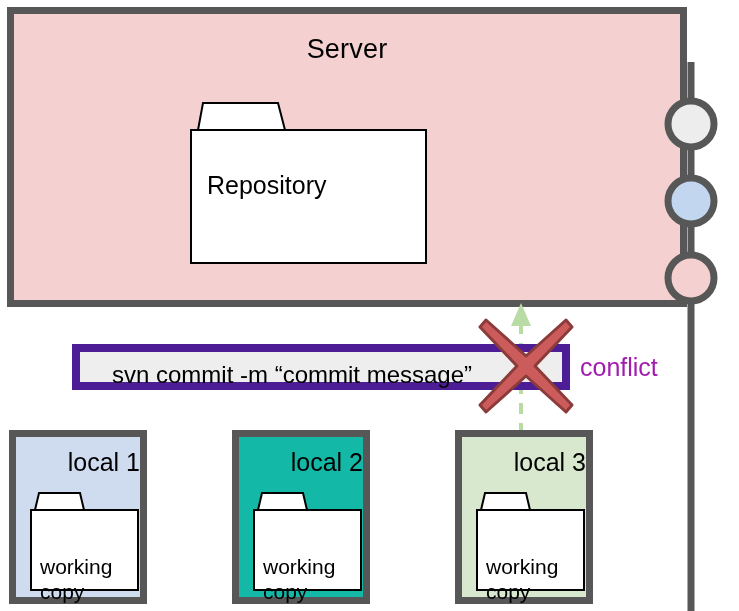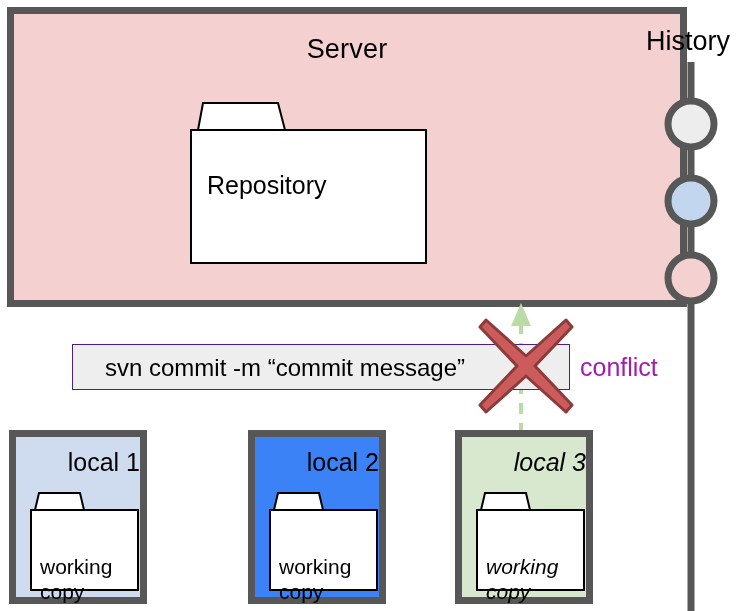--- a/index.html
+++ b/index.html
@@ -60,21 +60,21 @@
 
   
   .command-bar {
     position: absolute;
     left: 72px;
     top: 344px;
     width: 498px;
     height: 46px;
     box-sizing: border-box;
     background: #eeeeee;
-    border: 1px solid #4c1d95;
+    border: 8px solid #4c1d95;
   }
   .command-text {
     position: absolute;
     left: 32px;
     top: 9px;
     font-size: 24px;
     color: #000000;
     white-space: nowrap;
   }
 
@@ -124,22 +124,22 @@
     text-align: right;
     font-size: 25px;
     color: #000000;
   }
   .wc-folder { left: 14px; top: 54px; width: 110px; height: 100px; }
   .wc-folder .folder-label {
     left: 10px; top: 28px; font-size: 21px; margin-top: 36px;
   }
 
   .local-1 { left: 9px;   background: #cfdcef; }
-  .local-2 { left: 248px; background: #3b82f6; }
-  .local-3 { left: 455px; background: #d7e8cf; font-style: italic; }
+  .local-2 { left: 232px; background: #14b8a6; }
+  .local-3 { left: 455px; background: #d7e8cf; }
 
   
   .history-title {
     position: absolute;
     left: 646px;
     top: 26px;
     font-size: 27px;
     color: #000000;
     white-space: nowrap;
   }
@@ -216,21 +216,20 @@
     <div class="folder wc-folder">
       <svg width="110" height="100" viewBox="0 0 110 100" style="position:absolute;left:0;top:0;">
         <path d="M 5 19 L 9 2 L 50 2 L 54 19 Z" fill="#ffffff" stroke="#000000" stroke-width="2"></path>
         <rect x="1" y="19" width="107" height="80" fill="#ffffff" stroke="#000000" stroke-width="2"></rect>
       </svg>
       <div class="folder-label">working
 copy</div>
     </div>
   </div>
 
-  <div class="history-title">History</div>
   <svg class="history-svg" viewBox="0 0 72 549">
     <line x1="36" y1="0" x2="36" y2="549" stroke="#575757" stroke-width="7"></line>
     <circle cx="36" cy="62" r="23" fill="#ededed" stroke="#575757" stroke-width="7"></circle>
     <circle cx="36" cy="139" r="23" fill="#c2d6f0" stroke="#575757" stroke-width="7"></circle>
     <circle cx="36" cy="216" r="23" fill="#f4d0d0" stroke="#575757" stroke-width="7"></circle>
   </svg>
 
 </div>
 
 </body></html>

